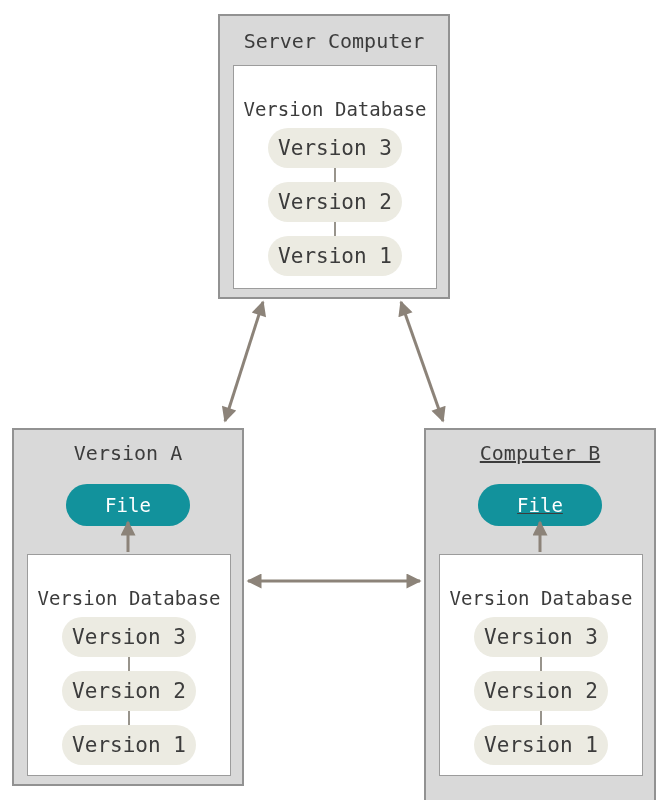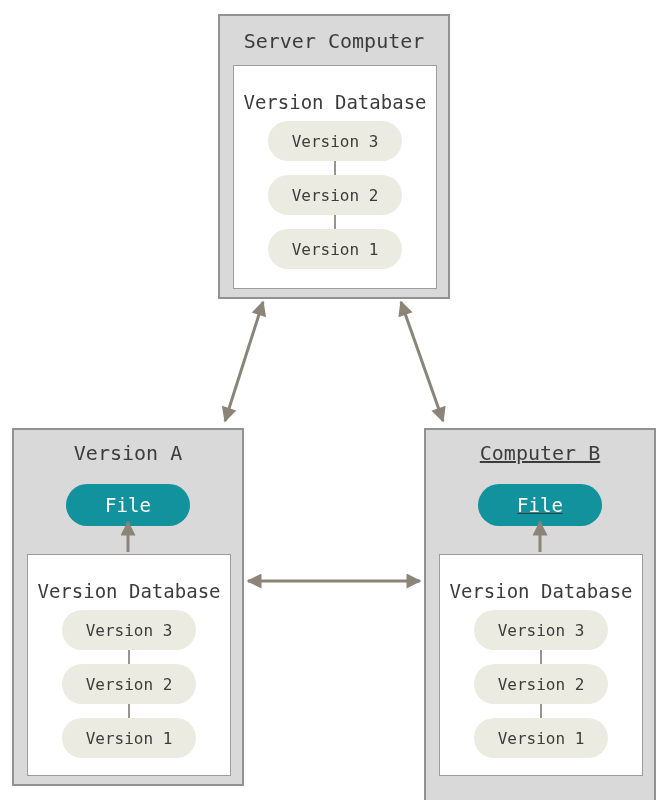--- a/index.html
+++ b/index.html
@@ -51,35 +51,35 @@
     color:var(--file-text);
     border-radius:21px;
     display:flex;align-items:center;justify-content:center;
     font-size:19px;
   }
   .db{
     position:absolute;
     background:var(--inner-fill);
     border:1.5px solid var(--inner-border);
     display:flex;flex-direction:column;align-items:center;
-    padding-top:17px;
+    padding-top:24px;
   }
   .machine-server .db{left:13px;top:49px;width:204px;height:224px;}
   .machine-a .db,.machine-b .db{left:13px;top:124px;width:204px;height:222px;}
   .db-title{
     height:38px;line-height:38px;
     font-size:19px;
     white-space:nowrap;
   }
   .pill{
     width:134px;height:40px;
     background:var(--pill-fill);
     border-radius:20px;
     display:flex;align-items:center;justify-content:center;
-    font-size:16px;
+    font-size:21px;
     white-space:nowrap;
   }
   .link{
     width:2px;height:14px;
     background:var(--connector);
   }
   svg.arrows{
     position:absolute;left:0;top:0;
     width:668px;height:800px;
     z-index:5;

